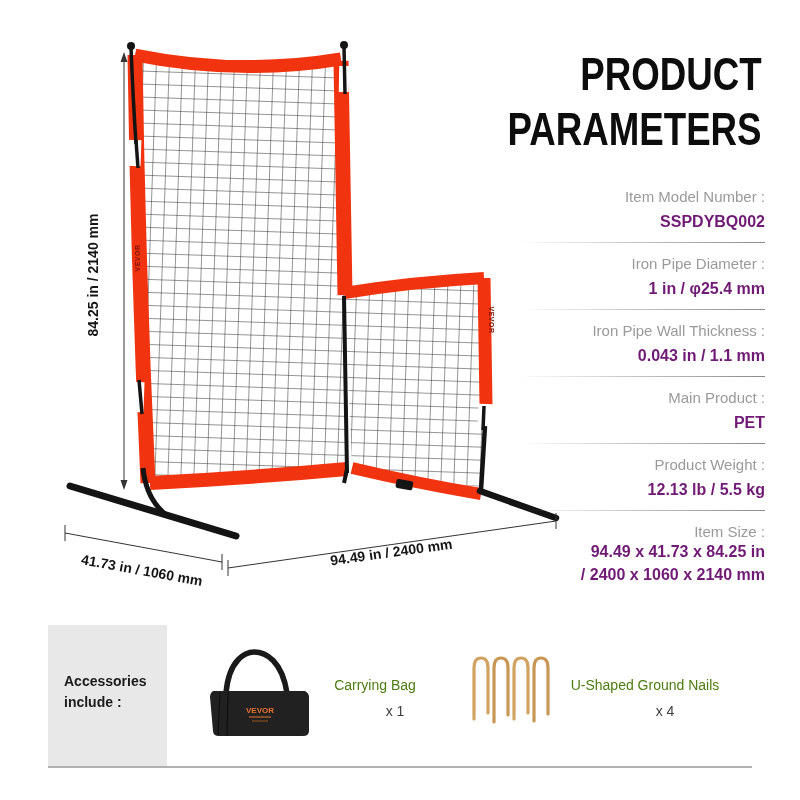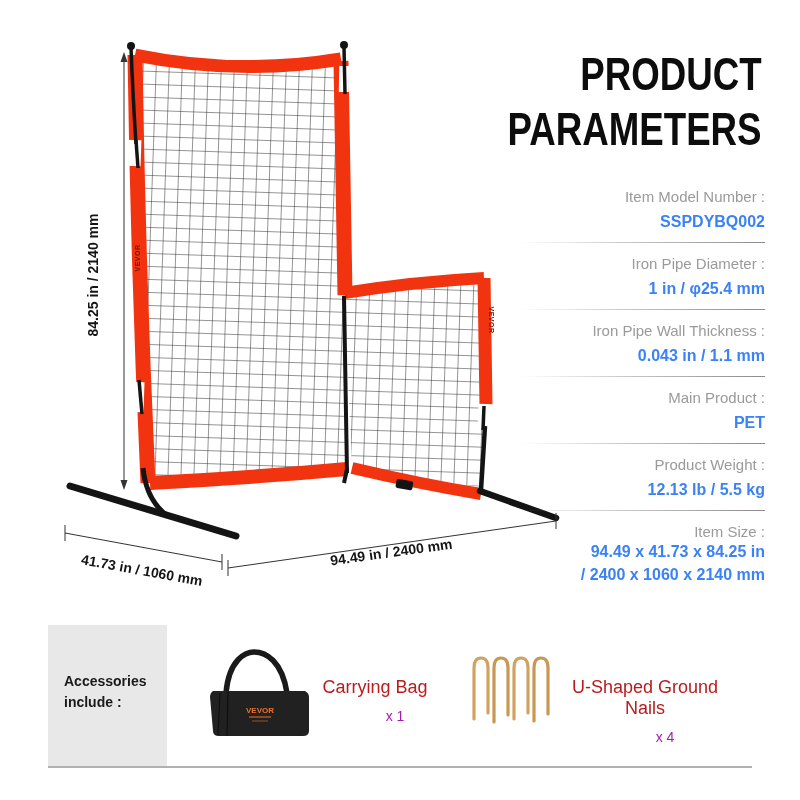--- a/index.html
+++ b/index.html
@@ -10,42 +10,42 @@
   .title{position:absolute;top:46px;right:38px;text-align:right;color:#0d0d0d;
          font-weight:700;font-size:47px;line-height:55px;letter-spacing:0px;
          transform:scaleX(0.78);transform-origin:100% 0;white-space:nowrap;}
 
   
   .params{position:absolute;left:520px;top:176px;width:245px;}
   .param-row{height:66px;display:flex;flex-direction:column;justify-content:center;
              align-items:flex-end;gap:8px;}
   .param-row.tall{height:auto;padding:12px 0 2px;gap:0;}
   .param-label{font-size:15px;color:#9a9a9a;}
-  .param-value{font-size:16px;font-weight:700;color:#3b82f6;}
+  .param-value{font-size:16px;font-weight:700;color:#701a75;}
   .param-value.multi{line-height:23px;text-align:center;}
   .sep{height:1px;background:linear-gradient(90deg,rgba(150,150,150,0) 0%,rgba(150,150,150,0.55) 45%,#8a8a8a 100%);}
 
   
   .net-svg{position:absolute;left:40px;top:28px;}
   .dimtext{font-size:14px;font-weight:700;fill:#141414;font-family:"Liberation Sans","DejaVu Sans",sans-serif;}
   .bandlogo{font-size:7px;font-weight:700;fill:#7a1404;font-family:"Liberation Sans",sans-serif;letter-spacing:0.5px;}
 
   
   .accessories{position:absolute;left:48px;top:625px;width:704px;height:143px;
                border-bottom:2px solid #b1b1b1;box-sizing:border-box;}
   .acc-box{position:absolute;left:0;top:0;width:119px;height:141px;background:#e8e8e8;box-sizing:border-box;
            padding:46px 0 0 16px;}
   .acc-heading{font-size:14px;font-weight:700;line-height:1.5;color:#1a1a1a;width:90px;}
   .bag-svg{position:absolute;left:157px;top:22px;}
   .nails-svg{position:absolute;left:422px;top:30px;}
   .acc-text{position:absolute;text-align:center;}
   .acc-text.t1{left:262px;top:52px;width:130px;}
   .acc-text.t2{left:512px;top:52px;width:170px;}
-  .acc-name{font-size:18px;color:#b91c1c;}
-  .acc-qty{font-size:14px;color:#a21caf;margin-top:10px;margin-left:40px;}
+  .acc-name{font-size:14px;color:#4d7c0f;}
+  .acc-qty{font-size:14px;color:#404040;margin-top:10px;margin-left:40px;}
 </style>
 </head>
 <body>
 
 <div class="canvas">
 
   <svg class="net-svg" width="530" height="575" viewBox="0 0 530 575">
     <defs>
       <pattern id="netgrid" width="13" height="13" patternUnits="userSpaceOnUse" patternTransform="rotate(2)">
         <path d="M13,0 H0 V13" fill="none" stroke="#2b2b2b" stroke-width="1"></path>

